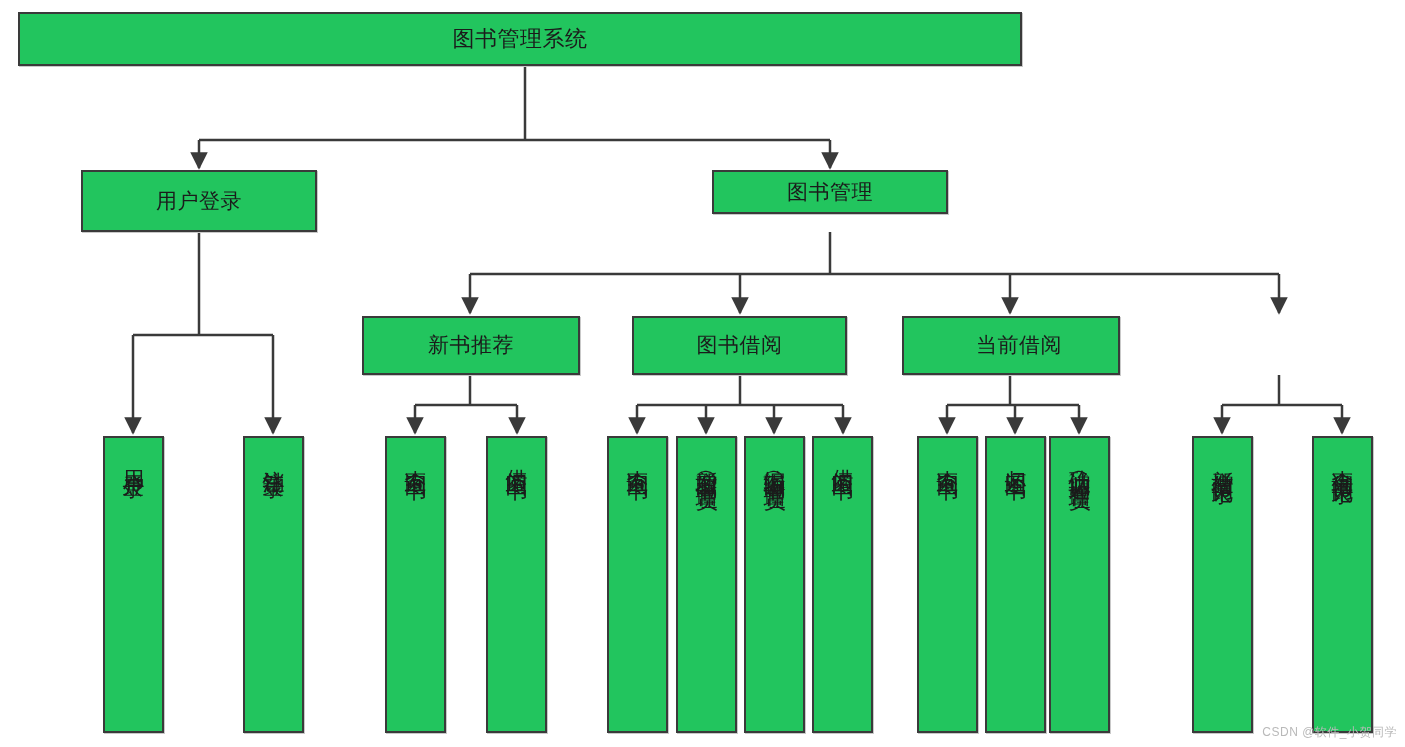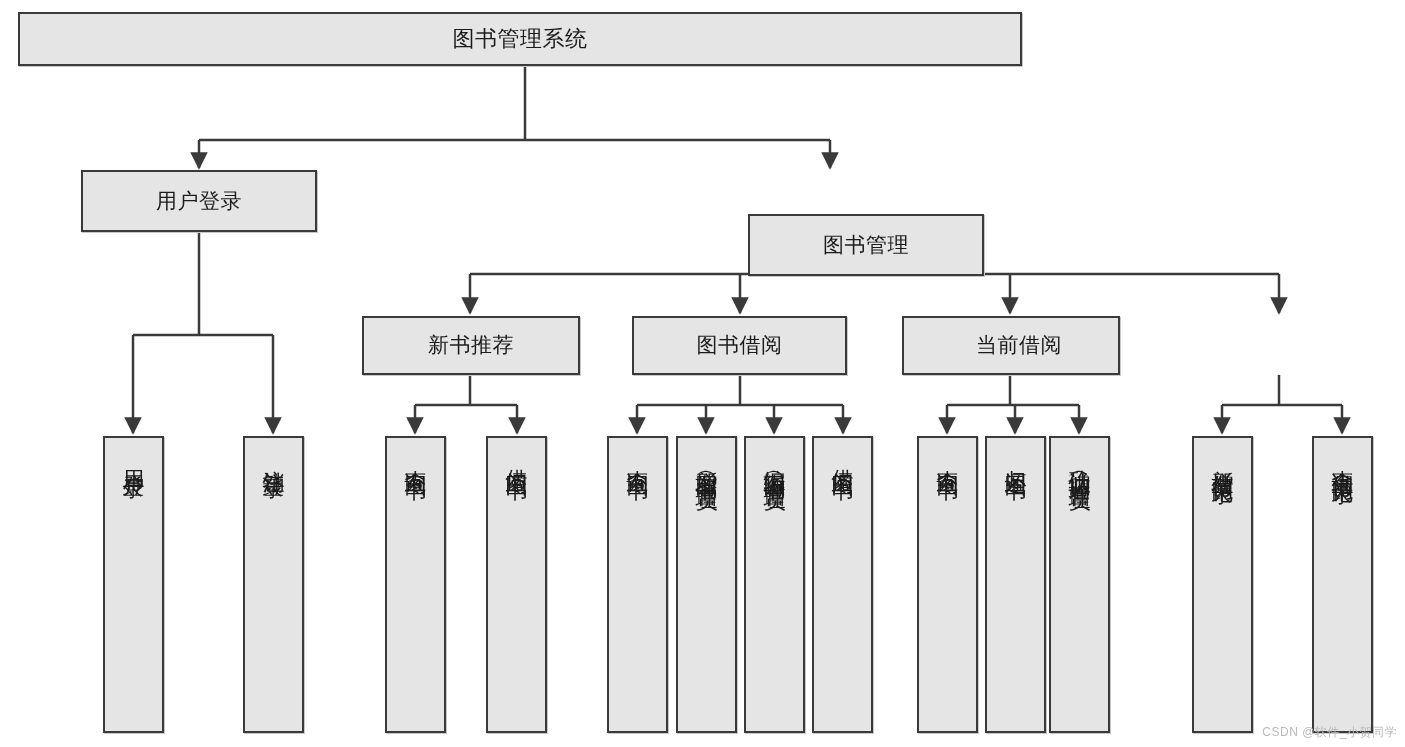--- a/index.html
+++ b/index.html
@@ -23,21 +23,21 @@
     left: 0;
     top: 0;
     width: 1405px;
     height: 747px;
     pointer-events: none;
   }
   .node {
     position: absolute;
     box-sizing: border-box;
     border: 2px solid #3a3a3a;
-    background: #e5e5e5;
+    background: #22c55e;
     display: flex;
     align-items: center;
     justify-content: center;
     color: #1b1b1b;
     box-shadow: 1px 1px 0 #c9c9c9;
   }
   .node-label {
     display: block;
     text-align: center;
     line-height: 1.08;
@@ -129,21 +129,21 @@
     </g>
   </svg>
 
   <div class="node horizontal root" id="node-root" style="left: 18px; top: 12px; width: 1004px; height: 54px;">
     <span class="node-label">图书管理系统</span>
   </div>
 
   <div class="node horizontal" id="node-l2-0" style="left: 81px; top: 170px; width: 236px; height: 62px;">
     <span class="node-label">用户登录</span>
   </div>
-  <div class="node horizontal" id="node-l2-1" style="left: 748px; top: 170px; width: 236px; height: 62px; margin-top: 44px;">
+  <div class="node horizontal" id="node-l2-1" style="left: 712px; top: 170px; width: 236px; height: 44px;">
     <span class="node-label">图书管理</span>
   </div>
 
   <div class="node horizontal" id="node-l3-0" style="left: 362px; top: 316px; width: 218px; height: 59px;">
     <span class="node-label">新书推荐</span>
   </div>
   <div class="node horizontal" id="node-l3-1" style="left: 632px; top: 316px; width: 215px; height: 59px;">
     <span class="node-label">图书借阅</span>
   </div>
   <div class="node horizontal" id="node-l3-2" style="left: 902px; top: 316px; width: 218px; height: 59px; padding-left: 16px;">

